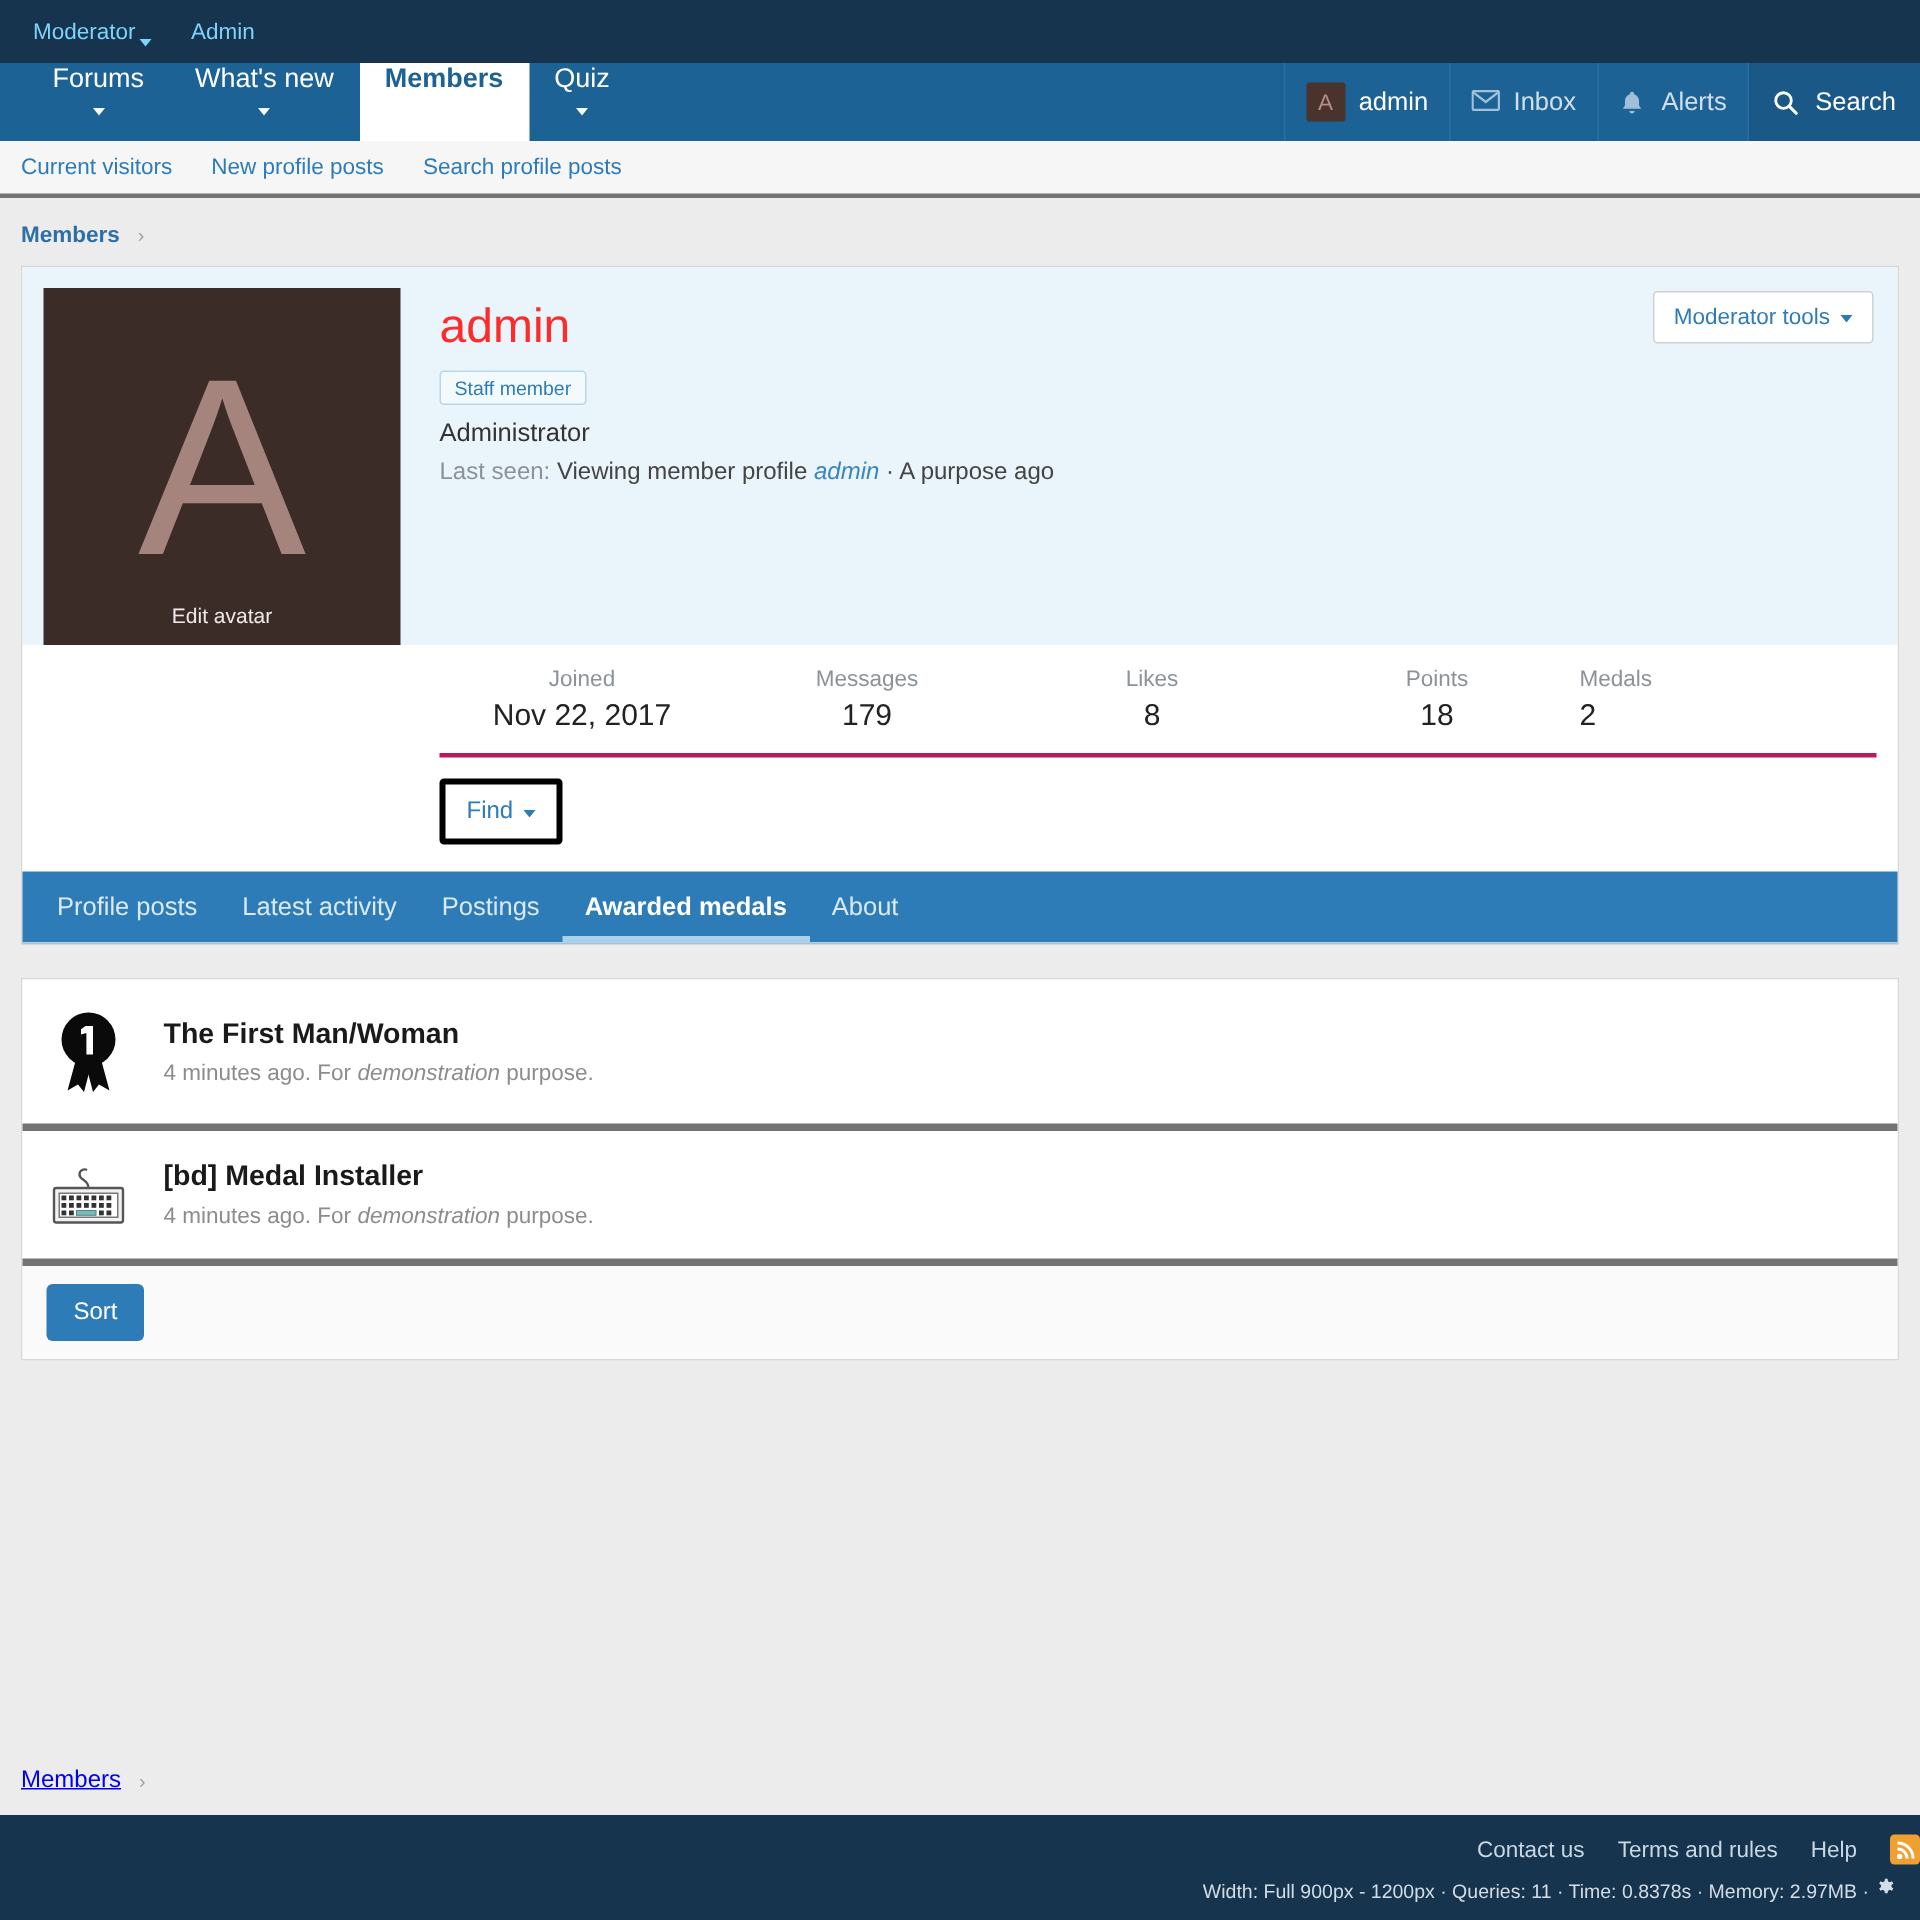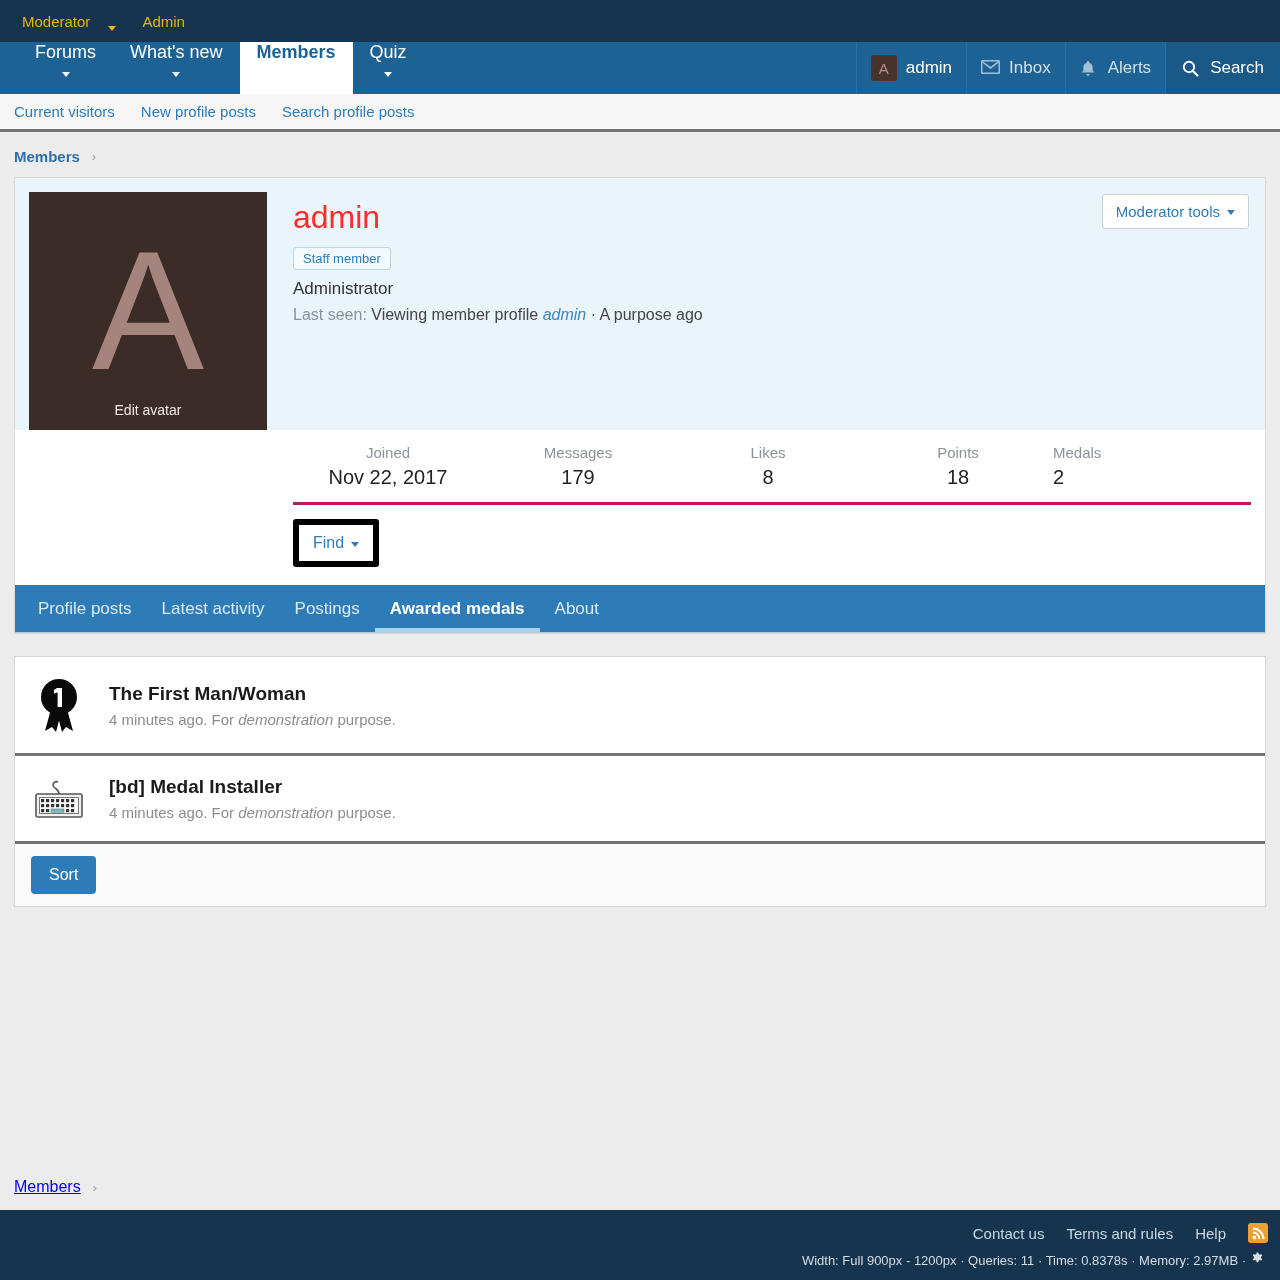--- a/index.html
+++ b/index.html
@@ -9,22 +9,22 @@
     background: #ececec;
     overflow: hidden;
   }
 
   
   .topbar {
     height: 42px; background: #16344d;
     display: flex; align-items: center; padding-left: 22px; gap: 26px;
   }
   .topbar a {
-    color: #eab308; font-size: 15px; text-decoration: none;
-    display: flex; align-items: flex-end; gap: 18px;
+    color: #7dd3fc; font-size: 15px; text-decoration: none;
+    display: flex; align-items: flex-end; gap: 3px;
   }
   .caret {
     width: 0; height: 0; border-left: 4.5px solid transparent;
     border-right: 4.5px solid transparent; border-top: 5px solid currentColor;
     display: inline-block; position: relative; top: 1px;
   }
 
   
   .navbar {
     height: 52px; background: #1d6295; display: flex; align-items: stretch;
@@ -120,21 +120,21 @@
   }
   .stat { flex: 1; text-align: center; }
   .stat:last-child { text-align: left; padding-right: 8px; }
   .stat .k { font-size: 15px; color: #8b9299; }
   .stat .v { font-size: 20px; color: #222; margin-top: 5px; }
 
   
   .findrow { background: #fff; display: flex; padding: 14px 14px 18px 14px; }
   .findrow .avatar-gap { width: 238px; flex: none; }
   .findbtn {
-    margin-left: 26px; background: #fff; border: 6px solid #000000;
+    margin-left: 26px; background: #fff; border: 4px solid #000000;
     border-radius: 3px; padding: 9px 14px; color: #2d7cb8; font-size: 16px;
     display: inline-flex; align-items: center; gap: 7px; cursor: pointer;
   }
 
   
   .ptabs {
     background: #2d7cb8; display: flex; align-items: stretch;
     border-bottom: 1px solid #b9cddb; height: 48px;
   }
   .ptab {
@@ -145,21 +145,21 @@
   .ptab.active { color: #ffffff; font-weight: bold; }
   .ptab.active::after {
     content: ""; position: absolute; left: 0; right: 0; bottom: 0;
     height: 4px; background: #a8d2ec;
   }
 
   
   .medals { margin-top: 22px; }
   .medal-row {
     display: flex; align-items: center; gap: 22px;
-    padding: 20px 16px; border-bottom: 3px solid #737373;
+    padding: 20px 16px; border-bottom: 5px solid #737373;
     background: #fff;
   }
   .medal-icon { width: 56px; flex: none; display: flex; justify-content: center; }
   .medal-title { font-size: 19px; font-weight: bold; color: #1a1a1a; }
   .medal-desc { font-size: 15px; color: #8c8c8c; margin-top: 6px; }
   .medal-desc i { font-style: italic; }
   .medal-foot {
     background: #fafafa; padding: 12px 16px; display: flex; 
   }
   .sortbtn {
@@ -168,21 +168,21 @@
     font-family: "Liberation Sans", sans-serif;
   }
 
   
   .crumbs-bottom { padding: 14px 0 14px 14px; display: flex; align-items: center; gap: 12px; }
 
   
   .footer { background: #16344d; margin-top: auto; }
   .flinks {
     display: flex; justify-content: flex-end; align-items: center; gap: 22px;
-    padding: 13px 12px 9px 0;
+    padding: 13px 0 9px 0;
   }
   .flinks a { color: #c9d7e2; font-size: 15px; text-decoration: none; }
   .rss {
     width: 20px; height: 20px; background: #f0a030; border-radius: 3px;
     display: flex; align-items: center; justify-content: center;
   }
   .fstats {
     text-align: right; color: #d3dde6; font-size: 13px;
     padding: 0 16px 12px 0; display: flex; justify-content: flex-end;
     align-items: center; gap: 5px;

